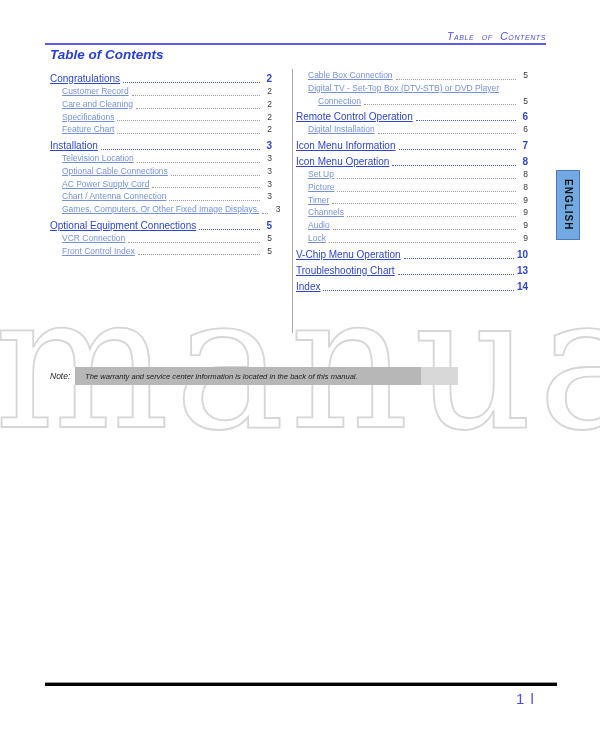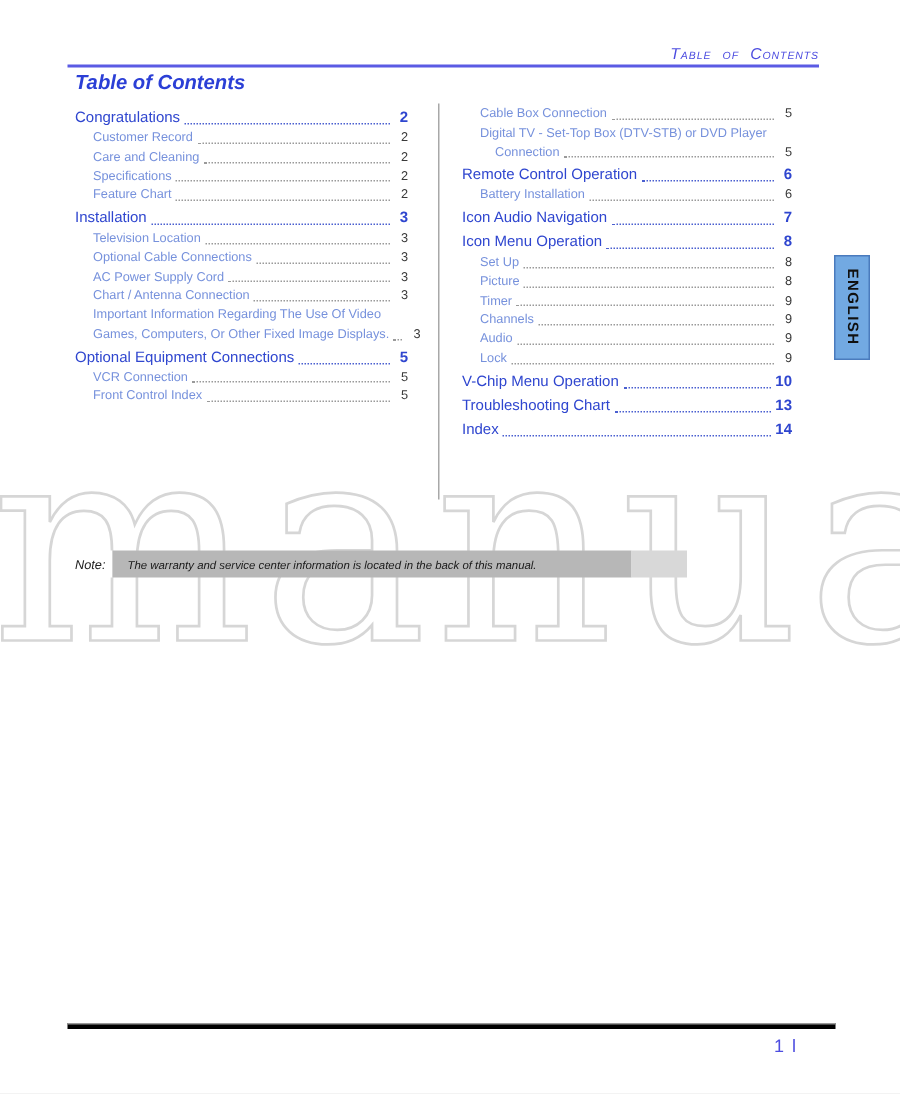--- a/index.html
+++ b/index.html
@@ -22,26 +22,26 @@
   }
   .header-rule{position:absolute;left:45px;right:54px;top:43px;height:2px;background:#5b5be4;z-index:1;}
   .toc-heading{
     position:absolute;left:50px;top:47px;margin:0;z-index:1;
     font-size:13.5px;font-weight:bold;font-style:italic;color:#2b3fd6;
   }
   
   .toc{position:absolute;left:50px;top:69px;width:478px;display:flex;align-items:flex-start;z-index:1;}
   .toc-col-left{width:222px;}
   .toc-divider{width:1px;background:#a8a8a8;height:264px;margin-left:20px;flex:none;}
-  .toc-col-right{flex:1;margin-left:15px;}
+  .toc-col-right{flex:1;margin-left:3px;}
   .toc-row{cursor:pointer;}
   .toc-line{display:flex;align-items:flex-end;}
   .toc-row.main{font-size:10px;line-height:13px;margin-top:3px;color:#2f46cf;}
   .toc-row.sub{font-size:8.5px;line-height:12.75px;color:#7691dc;padding-left:12px;}
-  .toc-label{white-space:nowrap;}
+  .toc-label{text-decoration:underline;white-space:nowrap;}
   .leader{flex:1;border-bottom:1.2px dotted #4a5fd0;margin:0 3px 2px 3px;min-width:6px;}
   .sub .leader{border-bottom-color:#9a9a9a;}
   .toc-page{min-width:9px;text-align:right;white-space:nowrap;}
   .main .toc-page{font-weight:bold;color:#2f46cf;}
   .sub .toc-page{color:#3a3a3a;}
   .cont-indent{padding-left:10px;}
   
   .lang-tab{
     position:absolute;left:556px;top:170px;width:24px;height:70px;z-index:1;
     background:#72a9e2;border:1px solid #4a7bbd;box-sizing:border-box;
@@ -62,21 +62,21 @@
     font-style:italic;font-size:7.6px;color:#1a1a1a;white-space:nowrap;overflow:hidden;
   }
   .note-bar-tail{background:#d8d8d8;width:37px;height:18px;flex:none;}
   
   .bottom-rule{
     position:absolute;left:45px;top:682px;width:512px;height:3px;background:#000;
     border-top:1px solid #999;z-index:1;
   }
   .page-number{
     position:absolute;top:690px;left:516px;z-index:1;
-    color:#4d4de0;font-size:12px;font-weight:normal;letter-spacing:1px;
+    color:#4d4de0;font-size:15px;font-weight:normal;letter-spacing:1px;
   }
 </style>
 </head>
 <body>
 
 <div class="page">
 
   <div class="watermark"><span class="wm-outline">manual</span></div>
 
   <span class="header-title">Table of Contents</span>
@@ -151,23 +151,20 @@
         </div>
         <div class="toc-row sub">
           <div class="toc-line">
             <span class="toc-label">Chart / Antenna Connection</span>
             <span class="leader"></span>
             <span class="toc-page">3</span>
           </div>
         </div>
         <div class="toc-row sub">
           <div class="toc-line">
-            <span class="toc-label">Important Information Regarding The Use Of Video</span>
-          </div>
-          <div class="toc-line">
             <span class="toc-label">Games, Computers, Or Other Fixed Image Displays.</span>
             <span class="leader"></span>
             <span class="toc-page">3</span>
           </div>
         </div>
         <div class="toc-row main">
           <div class="toc-line">
             <span class="toc-label">Optional Equipment Connections</span>
             <span class="leader"></span>
             <span class="toc-page">5</span>
@@ -209,28 +206,28 @@
         </div>
         <div class="toc-row main">
           <div class="toc-line">
             <span class="toc-label">Remote Control Operation</span>
             <span class="leader"></span>
             <span class="toc-page">6</span>
           </div>
         </div>
         <div class="toc-row sub">
           <div class="toc-line">
-            <span class="toc-label">Battery Installation</span>
+            <span class="toc-label">Digital Installation</span>
             <span class="leader"></span>
             <span class="toc-page">6</span>
           </div>
         </div>
         <div class="toc-row main">
           <div class="toc-line">
-            <span class="toc-label">Icon Audio Navigation</span>
+            <span class="toc-label">Icon Menu Information</span>
             <span class="leader"></span>
             <span class="toc-page">7</span>
           </div>
         </div>
         <div class="toc-row main">
           <div class="toc-line">
             <span class="toc-label">Icon Menu Operation</span>
             <span class="leader"></span>
             <span class="toc-page">8</span>
           </div>

